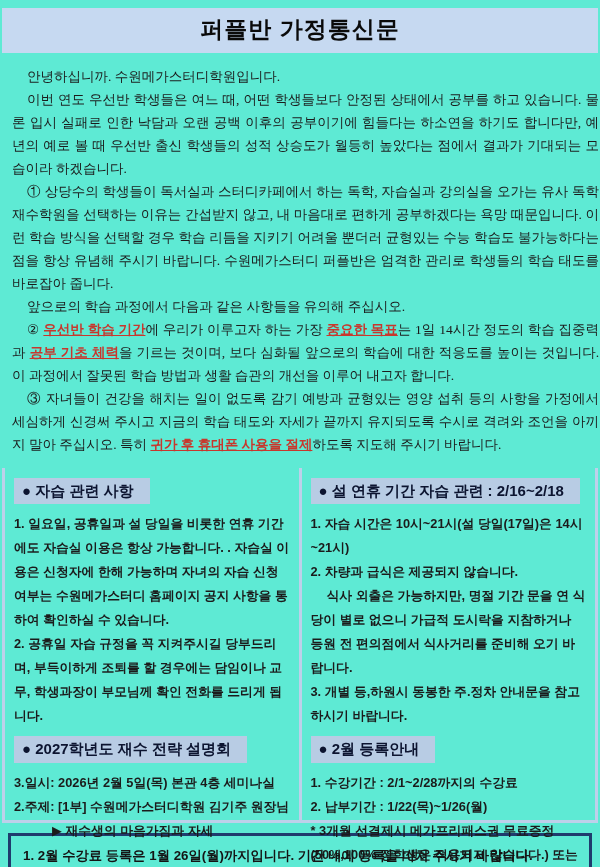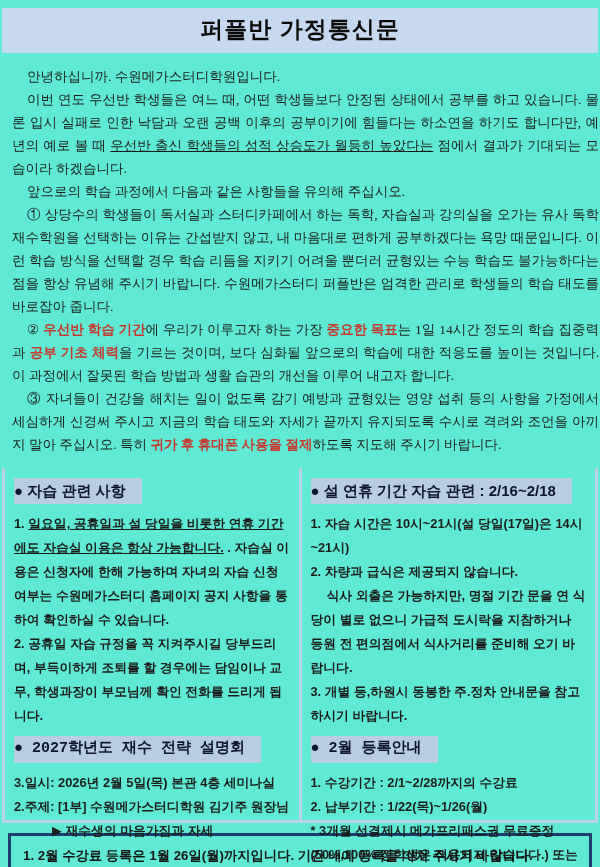--- a/index.html
+++ b/index.html
@@ -6,53 +6,53 @@
   body{width:600px;height:867px;font-family:"Liberation Sans","DejaVu Sans",sans-serif;color:#1b1b1b;}
   .page{position:relative;width:600px;height:867px;overflow:hidden;background:#5eead4;}
 
   .banner{margin:8px 2px 0 2px;background:#c6d9f1;text-align:center;padding:7px 4px 9px 4px;}
   .banner .title{font-size:23px;font-weight:800;color:#0a0a0a;letter-spacing:1px;line-height:1.25;}
   .banner .subtitle{font-size:16px;font-weight:800;color:#0a0a0a;letter-spacing:0.5px;margin-top:1px;}
 
   .intro{padding:12px 1px 4px 12px;font-family:"Liberation Serif","DejaVu Serif",serif;
          font-size:13.5px;line-height:23px;text-align:justify;color:#1b1b1b;}
   .intro p{margin:0;text-indent:15px;}
-  .seg-u{text-decoration:underline;}
-  .seg-r{color:#c8372d;font-weight:bold;}
+  .seg-u{}
+  .seg-r{color:#c8372d;font-weight:bold;text-decoration:underline;}
 
   .columns{display:flex;margin:8px 2px 0 2px;border-left:3px solid #bdd0ea;border-right:3px solid #bdd0ea;
            border-bottom:3px solid #bdd0ea;height:352px;}
   .col{flex:1;padding:6px 8px 8px 9px;font-weight:bold;font-size:12.8px;line-height:24px;}
   .col-left{border-right:3px solid #bdd0ea;}
   .sec-head{display:inline-block;background:#b8cce4;color:#0c1430;font-size:15px;font-weight:800;
-            padding:3px 16px 4px 0;margin:4px 0 8px 0;line-height:1.3;}
+            padding:3px 16px 4px 8px;margin:4px 0 8px 0;line-height:1.3;}
   .sec-body{margin:0 0 4px 0;}
   .sec-body .line{margin:0;}
-  .gap-top{font-family:Liberation Mono, monospace;}
+  .gap-top{}
   .ind-2{padding-left:38px;}
   .first-indent{text-indent:16px;}
 
   .notice{margin:10px 8px 0 8px;border:3px solid #1f3c6d;padding:7px 12px 9px 12px;
           font-weight:bold;font-size:13.3px;line-height:25px;color:#141414;}
   .notice .line{margin:0;}
 </style>
 </head>
 <body>
 
 <div class="page">
 
   <div class="banner">
     <div class="title">퍼플반 가정통신문</div>
   </div>
 
   <div class="intro">
     <p><span>안녕하십니까. 수원메가스터디학원입니다.</span></p>
     <p><span>이번 연도 우선반 학생들은 여느 때, 어떤 학생들보다 안정된 상태에서 공부를 하고 있습니다.  물론 입시 실패로 인한 낙담과 오랜 공백 이후의 공부이기에 힘들다는 하소연을 하기도 합니다만, 예년의 예로 볼 때 </span><span class="seg-u">우선반 출신 학생들의 성적 상승도가 월등히 높았다는</span><span> 점에서  결과가 기대되는 모습이라 하겠습니다.</span></p>
+    <p><span>① 상당수의 학생들이 독서실과 스터디카페에서 하는 독학, 자습실과 강의실을 오가는 유사 독학재수학원을 선택하는 이유는 간섭받지 않고, 내 마음대로 편하게 공부하겠다는 욕망 때문입니다. 이런 학습 방식을 선택할 경우 학습 리듬을 지키기 어려울 뿐더러 균형있는 수능 학습도 불가능하다는 점을 항상 유념해 주시기 바랍니다. 수원메가스터디 퍼플반은 엄격한 관리로 학생들의 학습 태도를 바로잡아 줍니다.</span></p>
     <p><span>앞으로의 학습 과정에서 다음과 같은 사항들을 유의해 주십시오.</span></p>
-    <p><span>① 상당수의 학생들이 독서실과 스터디카페에서 하는 독학, 자습실과 강의실을 오가는 유사 독학재수학원을 선택하는 이유는 간섭받지 않고, 내 마음대로 편하게 공부하겠다는 욕망 때문입니다. 이런 학습 방식을 선택할 경우 학습 리듬을 지키기 어려울 뿐더러 균형있는 수능 학습도 불가능하다는 점을 항상 유념해 주시기 바랍니다. 수원메가스터디 퍼플반은 엄격한 관리로 학생들의 학습 태도를 바로잡아 줍니다.</span></p>
     <p><span>② </span><span class="seg-r">우선반 학습 기간</span><span>에 우리가 이루고자 하는 가장 </span><span class="seg-r">중요한 목표</span><span>는 1일 14시간 정도의 학습 집중력과 </span><span class="seg-r">공부 기초 체력</span><span>을 기르는 것이며, 보다 심화될 앞으로의 학습에 대한 적응도를 높이는 것입니다. 이 과정에서 잘못된 학습 방법과 생활 습관의 개선을 이루어 내고자 합니다.</span></p>
     <p><span>③ 자녀들이 건강을 해치는 일이 없도록 감기 예방과 균형있는 영양 섭취 등의 사항을 가정에서 세심하게 신경써 주시고 지금의 학습 태도와 자세가 끝까지 유지되도록 수시로 격려와 조언을 아끼지 말아 주십시오. 특히 </span><span class="seg-r">귀가 후 휴대폰 사용을 절제</span><span>하도록 지도해 주시기 바랍니다.</span></p>
   </div>
 
   <div class="columns">
 
     <div class="col col-left">
       <div class="sec-head">● 자습 관련 사항</div>
       <div class="sec-body">
         <p class="line"><span>1. </span><span class="seg-u">일요일, 공휴일과 설 당일을 비롯한 연휴 기간에도 자습실 이용은 항상 가능합니다.</span><span> . 자습실 이용은 신청자에 한해 가능하며  자녀의 자습 신청 여부는 수원메가스터디 홈페이지 공지 사항을 통하여 확인하실 수 있습니다.</span></p>

